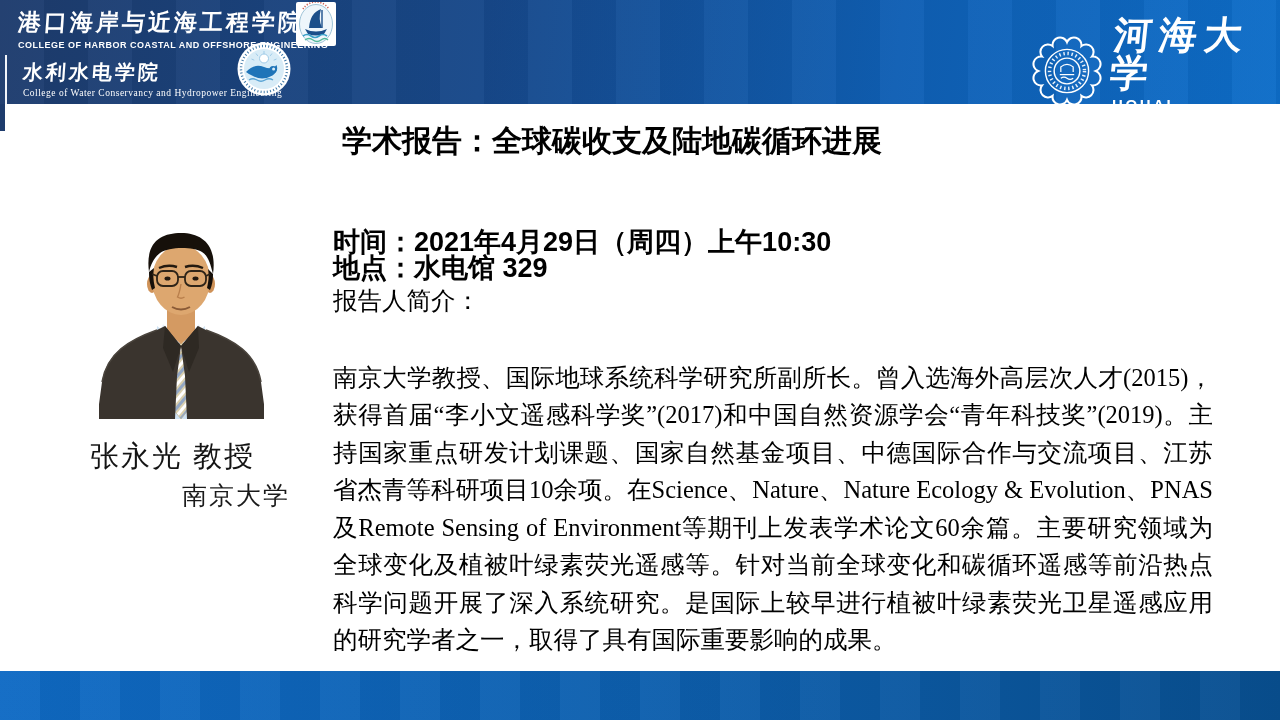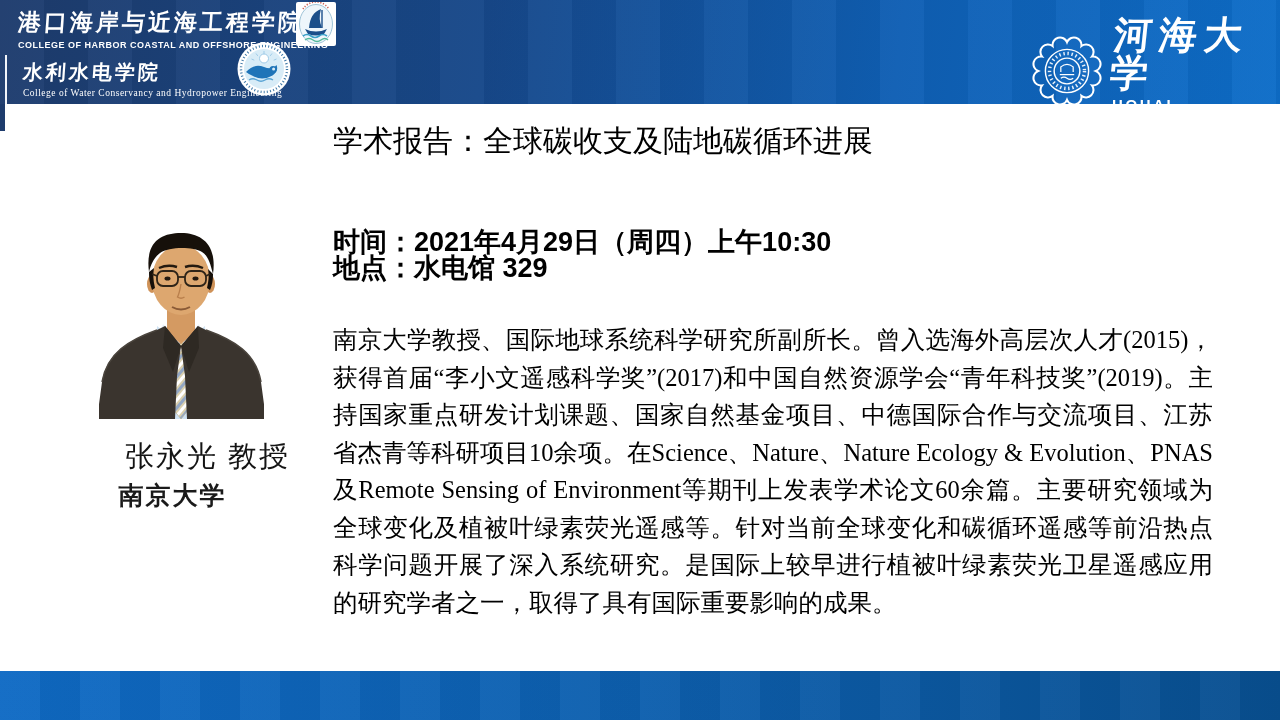--- a/index.html
+++ b/index.html
@@ -26,35 +26,35 @@
   .college-cn.second{font-size:20px;margin-top:9px;margin-left:5px;}
   .college-en.second{font-size:9.5px;font-weight:normal;font-family:"Liberation Serif", serif;margin-left:5px;}
   .ship-logo{position:absolute;left:296px;top:2px;width:40px;height:44px;z-index:2;}
   .water-logo{position:absolute;left:237px;top:42px;width:54px;height:54px;z-index:2;}
   .hohai{position:absolute;left:1032px;top:16px;display:flex;align-items:center;z-index:2;color:#fff;}
   .hohai-seal{width:70px;height:70px;}
   .hohai-words{margin-left:10px;}
   .hohai-cn{font-family:"Liberation Serif", serif;font-size:38px;font-weight:bold;letter-spacing:7px;transform:skewX(-6deg);line-height:1;}
   .hohai-en{font-size:15px;font-weight:bold;letter-spacing:2.6px;margin-top:4px;}
   
-  .title{position:absolute;left:333px;top:121px;font-size:30px;font-weight:normal;color:#000;}
+  .title{position:absolute;left:342px;top:121px;font-size:30px;font-weight:bold;color:#000;}
   .meta-line{position:absolute;left:333px;font-size:27px;font-weight:bold;color:#000;}
   .meta-time{top:181px;margin-top:43px;}
   .meta-loc{top:235px;margin-top:15px;}
   .bio{
     position:absolute;left:333px;top:282px;width:880px;
     font-family:"Liberation Serif", serif;font-size:24.5px;line-height:37.5px;color:#000;
   }
   .bio-text{text-align:justify;margin-top:39px;}
   
   .photo{position:absolute;left:99px;top:226px;width:165px;height:193px;background:#fff;}
-  .speaker-name{position:absolute;left:55px;top:437px;width:235px;text-align:right;
+  .speaker-name{position:absolute;left:55px;top:437px;width:235px;text-align:center;
     font-size:29px;color:#141414;letter-spacing:2px;}
-  .speaker-univ{position:absolute;left:55px;top:479px;width:235px;text-align:center;
-    font-family:"Liberation Serif", serif;font-size:25px;color:#1a1a1a;letter-spacing:2px;font-weight:bold;}
+  .speaker-univ{position:absolute;left:55px;top:479px;width:235px;text-align:right;
+    font-family:"Liberation Serif", serif;font-size:25px;color:#1a1a1a;letter-spacing:2px;}
   
   .footer{
     position:absolute;left:0;top:671px;width:1280px;height:49px;
     background:linear-gradient(90deg,#0f6ac4 0%,#0d5fae 50%,#084f90 100%);
   }
   .footer::after{
     content:"";position:absolute;inset:0;
     background:repeating-linear-gradient(90deg,rgba(255,255,255,.03) 0 40px,rgba(0,0,0,.04) 40px 80px);
   }
 </style>
@@ -124,20 +124,21 @@
 
   <div class="banner-edge-line"></div>
 </div>
 <div class="banner-edge-strip"></div>
 
 <div class="title">学术报告：全球碳收支及陆地碳循环进展</div>
 <div class="meta-line meta-time">时间：2021年4月29日（周四）上午10:30</div>
 <div class="meta-line meta-loc">地点：水电馆 329</div>
 
 <div class="bio">
+  <div class="bio-heading">报告人简介：</div>
   <div class="bio-text">南京大学教授、国际地球系统科学研究所副所长。曾入选海外高层次人才(2015)，获得首届“李小文遥感科学奖”(2017)和中国自然资源学会“青年科技奖”(2019)。主持国家重点研发计划课题、国家自然基金项目、中德国际合作与交流项目、江苏省杰青等科研项目10余项。在Science、Nature、Nature Ecology &amp; Evolution、PNAS及Remote Sensing of Environment等期刊上发表学术论文60余篇。主要研究领域为全球变化及植被叶绿素荧光遥感等。针对当前全球变化和碳循环遥感等前沿热点科学问题开展了深入系统研究。是国际上较早进行植被叶绿素荧光卫星遥感应用的研究学者之一，取得了具有国际重要影响的成果。</div>
 </div>
 
 <div class="photo">
   <svg viewBox="0 0 165 193" width="165" height="193">
     <rect width="165" height="193" fill="#ffffff"></rect>
 
     <path d="M58,100 L82,120 L106,100 L110,193 L54,193 Z" fill="#cfe2f3"></path>
 
     <path d="M64,98 L82,118 L73,127 L60,110 Z" fill="#e9f2fb"></path>

